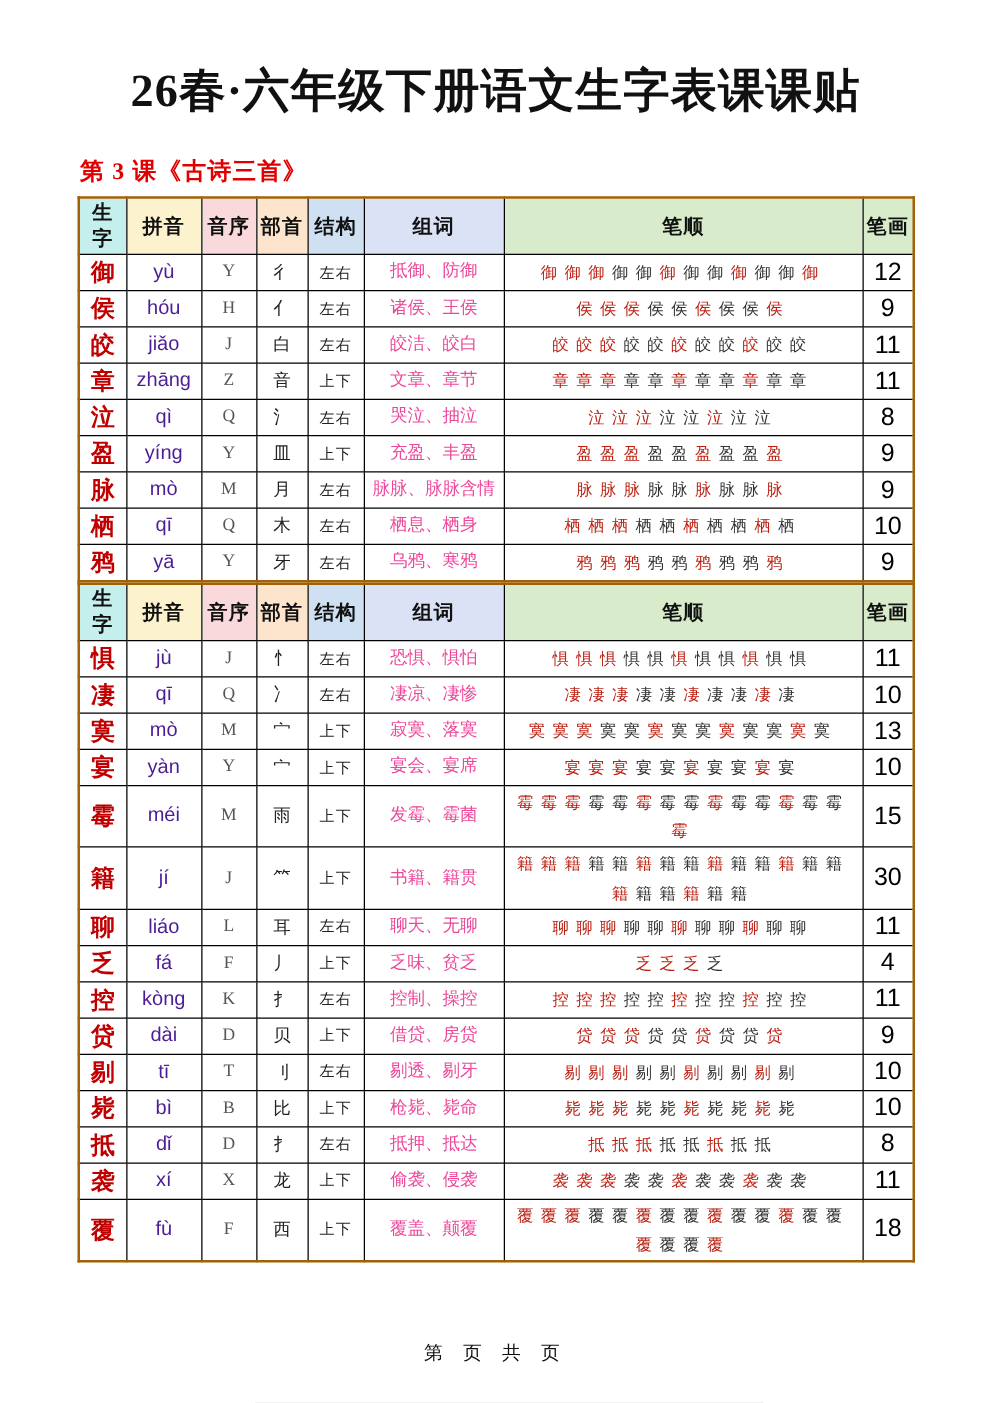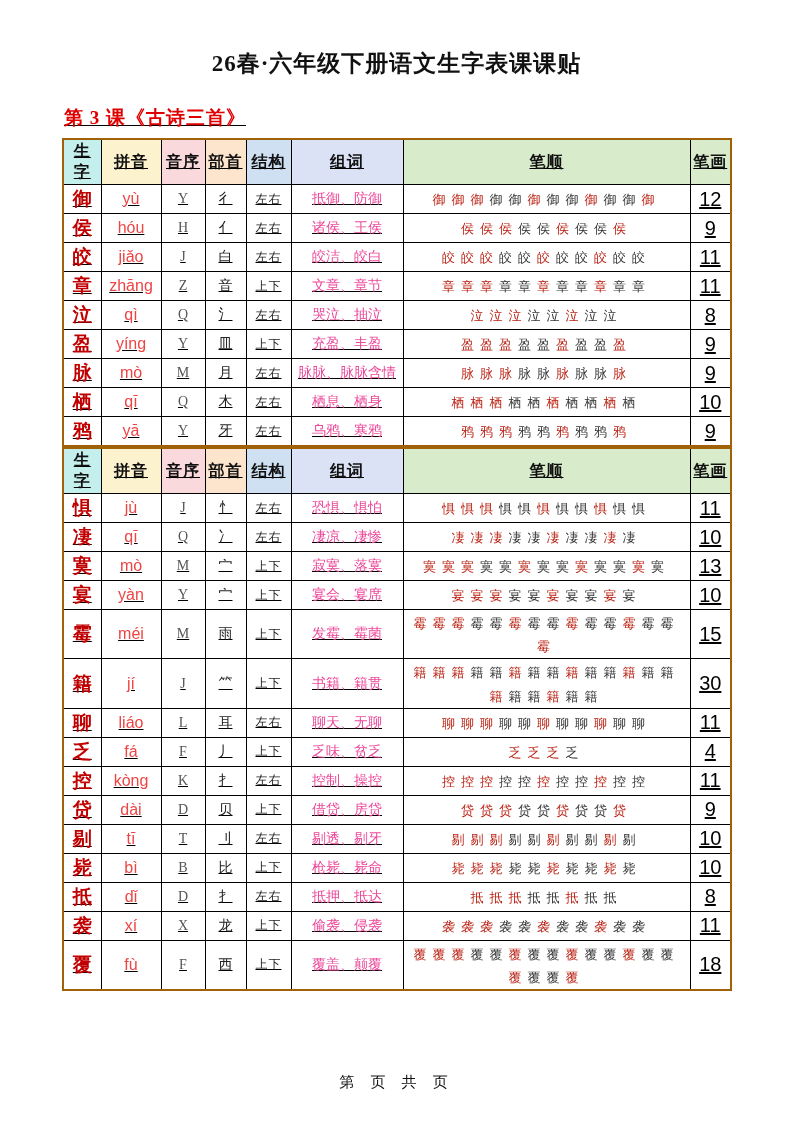--- a/index.html
+++ b/index.html
@@ -2,23 +2,23 @@
 <html><head>
 <meta charset="utf-8">
 <style>
   * { margin:0; padding:0; box-sizing:border-box; }
   html,body { background:#e8e8e8; }
   .page {
     width:793px; height:1122px; margin:0 auto; background:#ffffff;
     position:relative; font-family:"Liberation Serif", serif; color:#000;
     overflow:hidden;
   }
-  .content { padding:0 62px;text-decoration:underline; }
+  .content { padding:0 62px; }
   .page-title {
-    text-align:center; font-size:23px; font-weight:900; letter-spacing:1px;
+    text-align:center; font-size:37px; font-weight:900; letter-spacing:1px;
     padding-top:48px; color:#111;
     font-family:"Liberation Serif", serif;
   }
   .section-heading {
     color:#e00000; font-size:19px; font-weight:bold;
     margin:16px 0 7px 2px; letter-spacing:1px;
   }
   .section-heading.first { margin-top:26px; }
   table.vocab {
     width:668px; border-collapse:collapse; table-layout:fixed;
@@ -27,21 +27,21 @@
   table.vocab th, table.vocab td {
     border:1px solid #000; text-align:center; vertical-align:middle;
     padding:1px 2px; overflow:hidden;
   }
   table.vocab th {
     height:28px; font-size:16px; font-weight:bold; color:#111;
     letter-spacing:1px;
   }
   table.vocab td { height:28px; }
   td.cell-char  { color:#c00000; font-size:19px; font-weight:bold; }
-  td.cell-pinyin { font-family:"Liberation Sans", sans-serif; font-size:16px; color:#ef4444; }
+  td.cell-pinyin { font-family:"Liberation Sans", sans-serif; font-size:16px; color:#4c1d95; }
   td.cell-initial { color:#555; font-size:14px; font-family:"Liberation Serif", serif; }
   td.cell-radical { font-size:14px; color:#222; }
   td.cell-structure { font-size:12px; color:#222; letter-spacing:1px; }
   td.cell-words { font-size:14px; color:#ec4899; padding:1px 4px; line-height:1.25; }
   td.cell-strokes {
     text-align:left; padding:2px 5px; line-height:1.45;
   }
   td.cell-strokes .stk {
     display:inline-block; font-size:13px; margin-right:6px;
     transform:scaleY(1.0);

